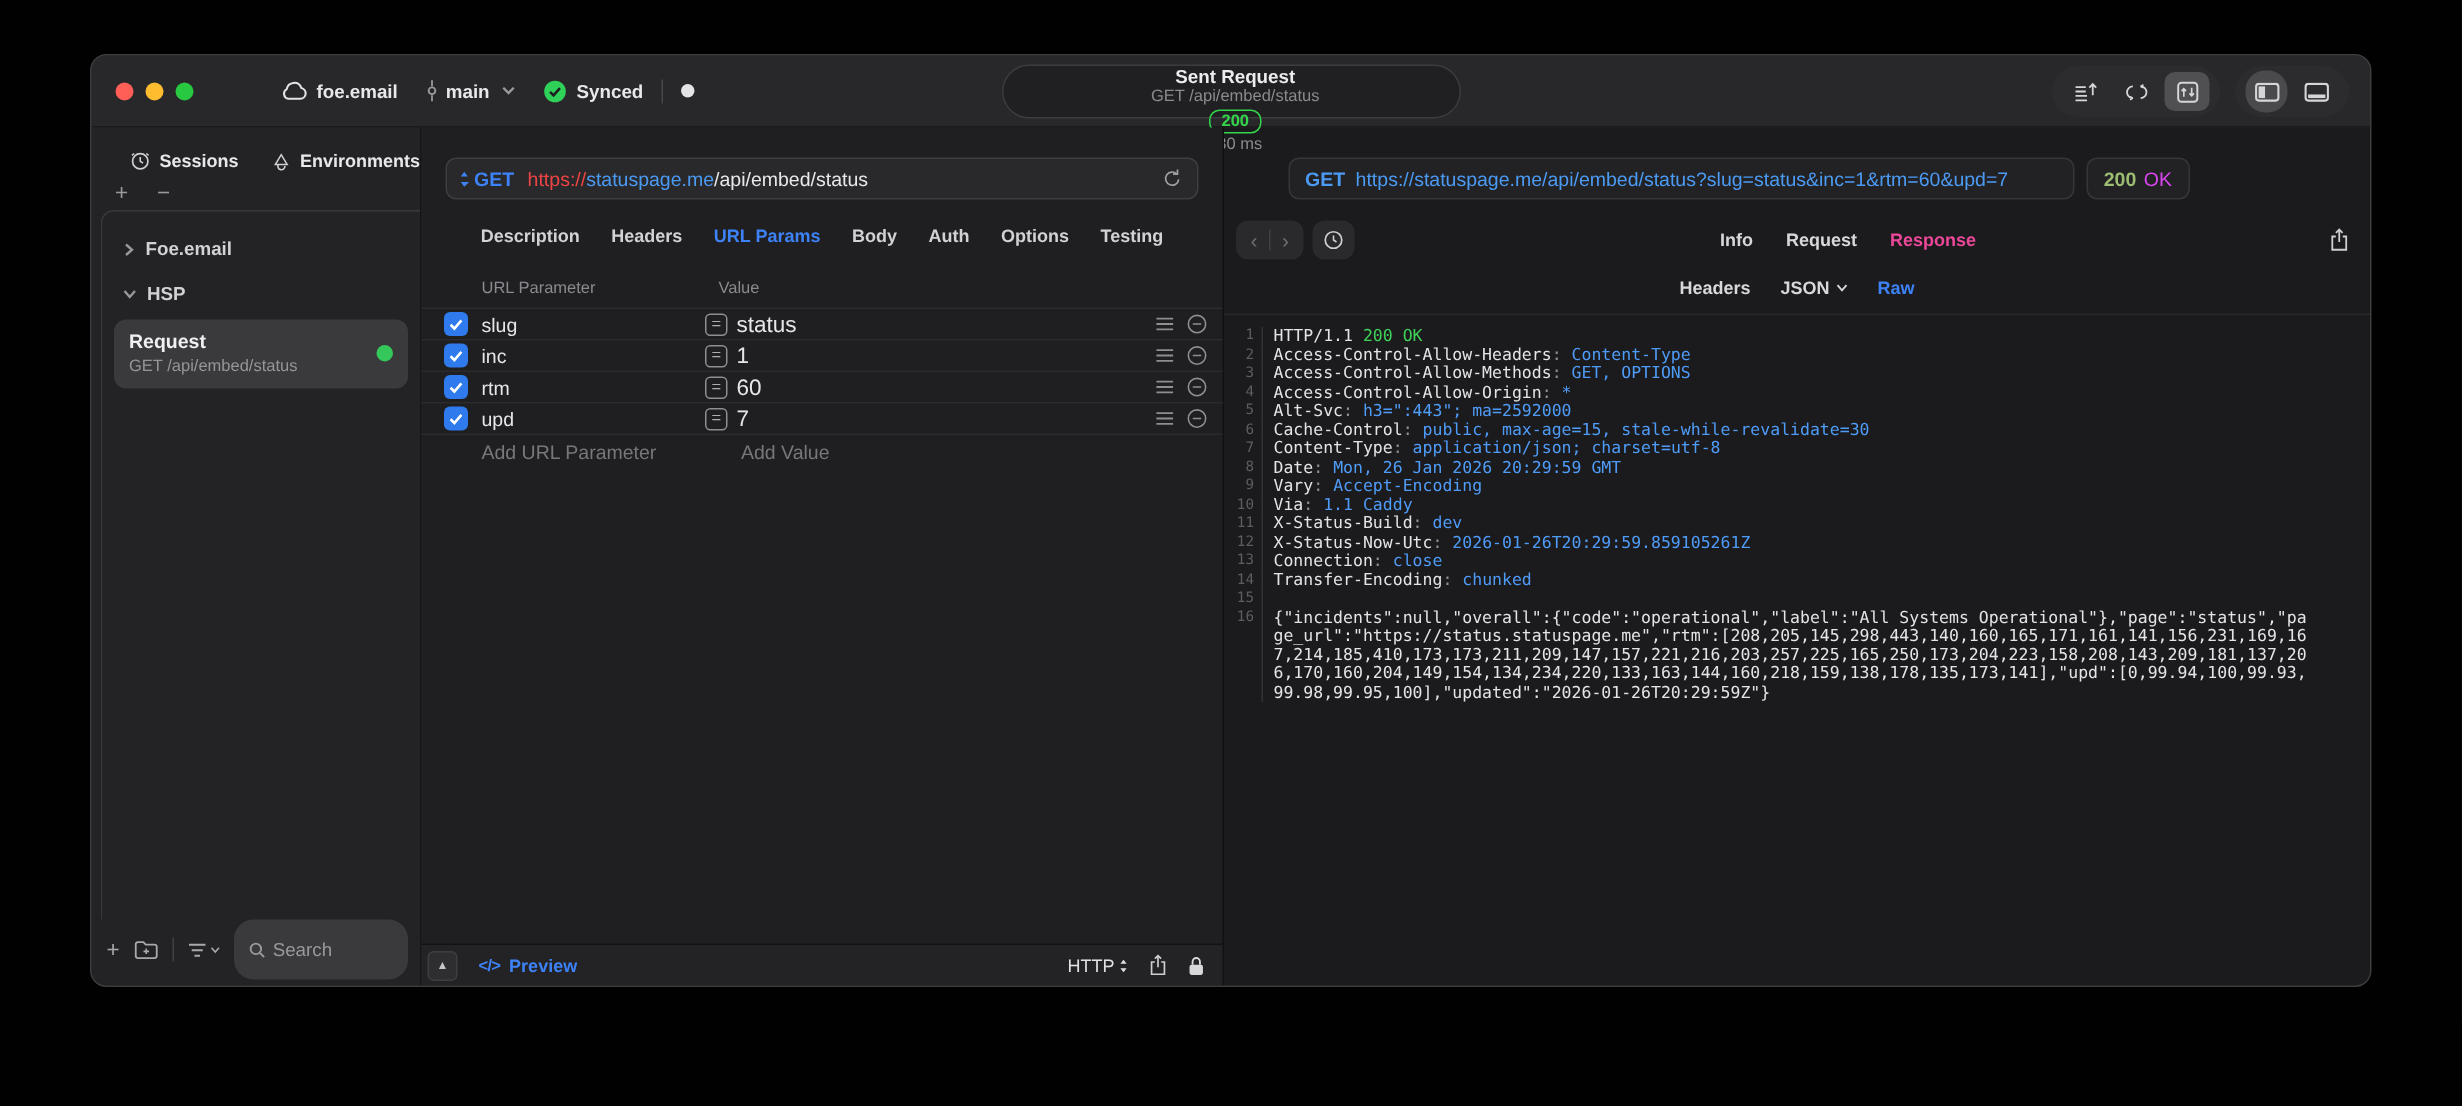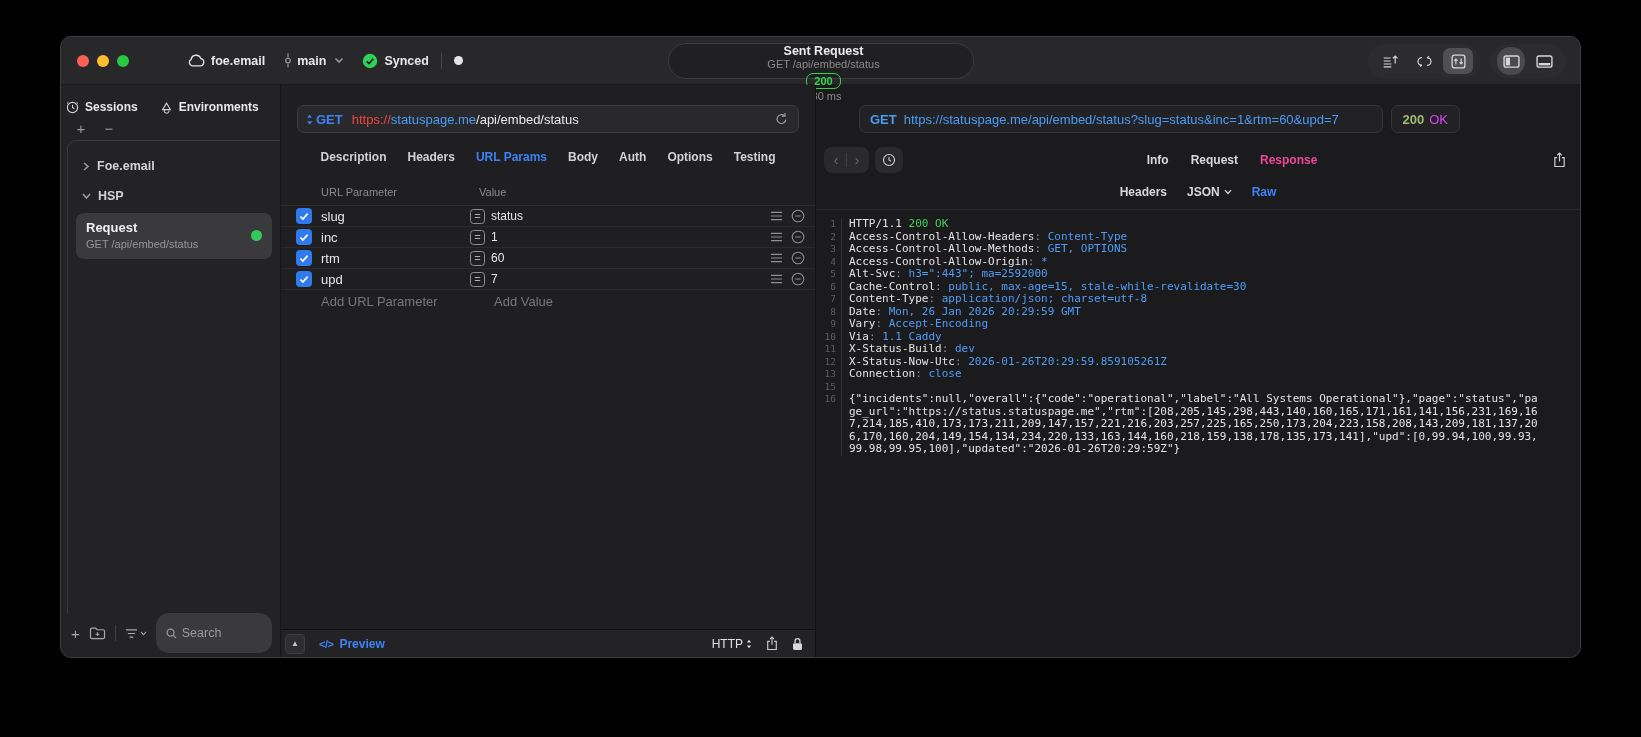--- a/index.html
+++ b/index.html
@@ -40,21 +40,21 @@
   .ig-btn { width:30px; height:26px; display:flex; align-items:center; justify-content:center; border-radius:7px; }
   .ig-btn.sel { background:#505053; }
   .ig-btn.selround { background:#4a4a4d; border-radius:13px; width:28px; height:28px; }
 
   
   .main { flex:1; display:flex; min-height:0; }
 
   
   .sidebar { width:220px; flex:0 0 220px; background:#232325; border-right:1px solid #161617;
     display:flex; flex-direction:column; position:relative; }
-  .s-tabs { display:flex; gap:22px; padding:15px 0 6px 5px; }
+  .s-tabs { display:flex; gap:22px; padding:15px 0 6px 22px;justify-content:flex-end; }
   .s-tab { display:flex; align-items:center; gap:6px; color:#e8e8ea; font-size:12px; font-weight:700; }
   .s-tab svg { color:#cfcfd3; }
   .pm-row { display:flex; gap:12px; padding:2px 0 0 12px; color:#98989d; font-size:15px; height:18px; }
   .pm-btn { width:16px; text-align:center; line-height:14px; cursor:default; }
   .tree-wrap { flex:1; margin:2px 0 0 6px; border:1px solid #39393b; border-right:none;
     border-radius:9px 0 0 0; border-bottom:none; padding:10px 8px 0 8px; }
   .tree-row { display:flex; align-items:center; gap:7px; color:#d2d2d6; font-size:12.5px; font-weight:700;
     padding:8px 6px; }
   .tree-row svg { color:#98989d; }
   .req-card { background:#3a3a3d; border-radius:8px; padding:7px 10px 8px 10px; display:flex; align-items:center; margin-top:2px; }
@@ -84,21 +84,21 @@
   .ptable { margin-top:4px; }
   .phead { display:flex; color:#8a8a90; font-size:11px; padding:6px 0 7px 0; border-bottom:1px solid #2d2d2f; }
   .phead .c1 { margin-left:40px; width:158px; }
   .phead .c2 { }
   .param-row { display:flex; align-items:center; height:21px; border-bottom:1px solid #2b2b2d; }
   .p-check { width:16px; height:16px; margin-left:15px; border-radius:4px; background:#2f7bed;
     display:flex; align-items:center; justify-content:center; }
   .p-name { margin-left:9px; width:149px; color:#e6e6e8; font-size:13px; }
   .p-eq { width:15px; height:15px; border:1.4px solid #8e8e93; border-radius:3.5px; color:#aeaeb2;
     font-size:11px; display:flex; align-items:center; justify-content:center; margin-right:6px; }
-  .p-val { flex:1; color:#e6e6e8; font-size:12px; }
+  .p-val { flex:1; color:#e6e6e8; font-size:15px; }
   .p-handle { color:#8e8e93; margin-right:8px; }
   .p-del { color:#8e8e93; margin-right:10px; }
   .addrow { display:flex; height:22px; align-items:center; color:#77777c; font-size:13px; }
   .addrow .a1 { margin-left:40px; width:173px; }
   .m-footer { position:absolute; left:0; right:0; bottom:0; height:28px; background:#232325;
     border-top:1px solid #121213; display:flex; align-items:center; }
   .panel-toggle { width:20px; height:20px; margin-left:4px; background:#2e2e30; border:1px solid #3e3e40;
     border-radius:4px; color:#c6c6ca; font-size:8px; display:flex; align-items:center; justify-content:center; }
   .preview-btn { display:flex; align-items:center; gap:6px; color:#3d82f7; font-size:12px; font-weight:700; margin-left:14px; }
   .code-glyph { font-size:11px; font-weight:700; letter-spacing:-0.5px; }
@@ -565,20 +565,24 @@
           </div>
           <div class="code-line">
             <span class="ln">12</span>
             <span class="lc"><span class="hname">X-Status-Now-Utc</span><span class="hcolon">: </span><span class="hval">2026-01-26T20:29:59.859105261Z</span></span>
           </div>
           <div class="code-line">
             <span class="ln">13</span>
             <span class="lc"><span class="hname">Connection</span><span class="hcolon">: </span><span class="hval">close</span></span>
           </div>
           <div class="code-line">
+            <span class="ln">14</span>
+            <span class="lc"><span class="hname">Transfer-Encoding</span><span class="hcolon">: </span><span class="hval">chunked</span></span>
+          </div>
+          <div class="code-line">
             <span class="ln">15</span>
             <span class="lc"></span>
           </div>
           <div class="code-line">
             <span class="ln">16</span>
             <span class="lc"><span>{"incidents":null,"overall":{"code":"operational","label":"All Systems Operational"},"page":"status","page_url":"https://status.statuspage.me","rtm":[208,205,145,298,443,140,160,165,171,161,141,156,231,169,167,214,185,410,173,173,211,209,147,157,221,216,203,257,225,165,250,173,204,223,158,208,143,209,181,137,206,170,160,204,149,154,134,234,220,133,163,144,160,218,159,138,178,135,173,141],"upd":[0,99.94,100,99.93,99.98,99.95,100],"updated":"2026-01-26T20:29:59Z"}</span></span>
           </div>
         </div>
     </div>
 

